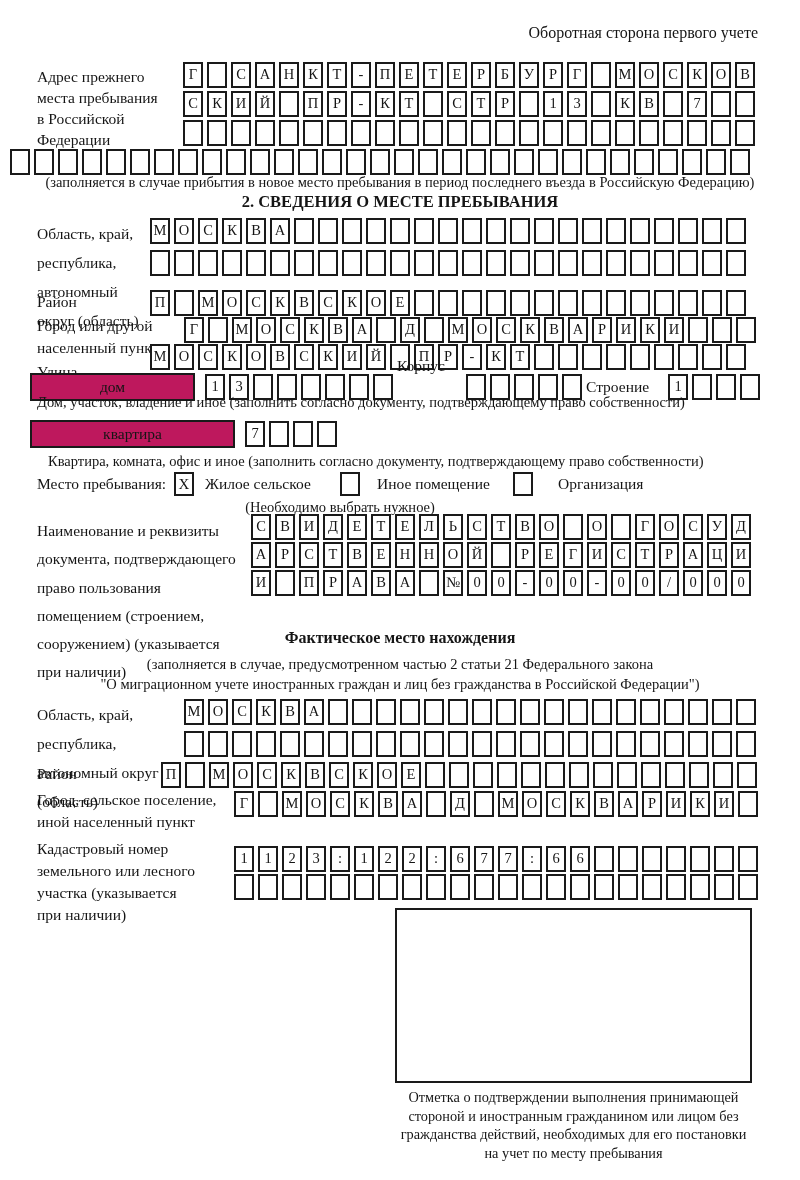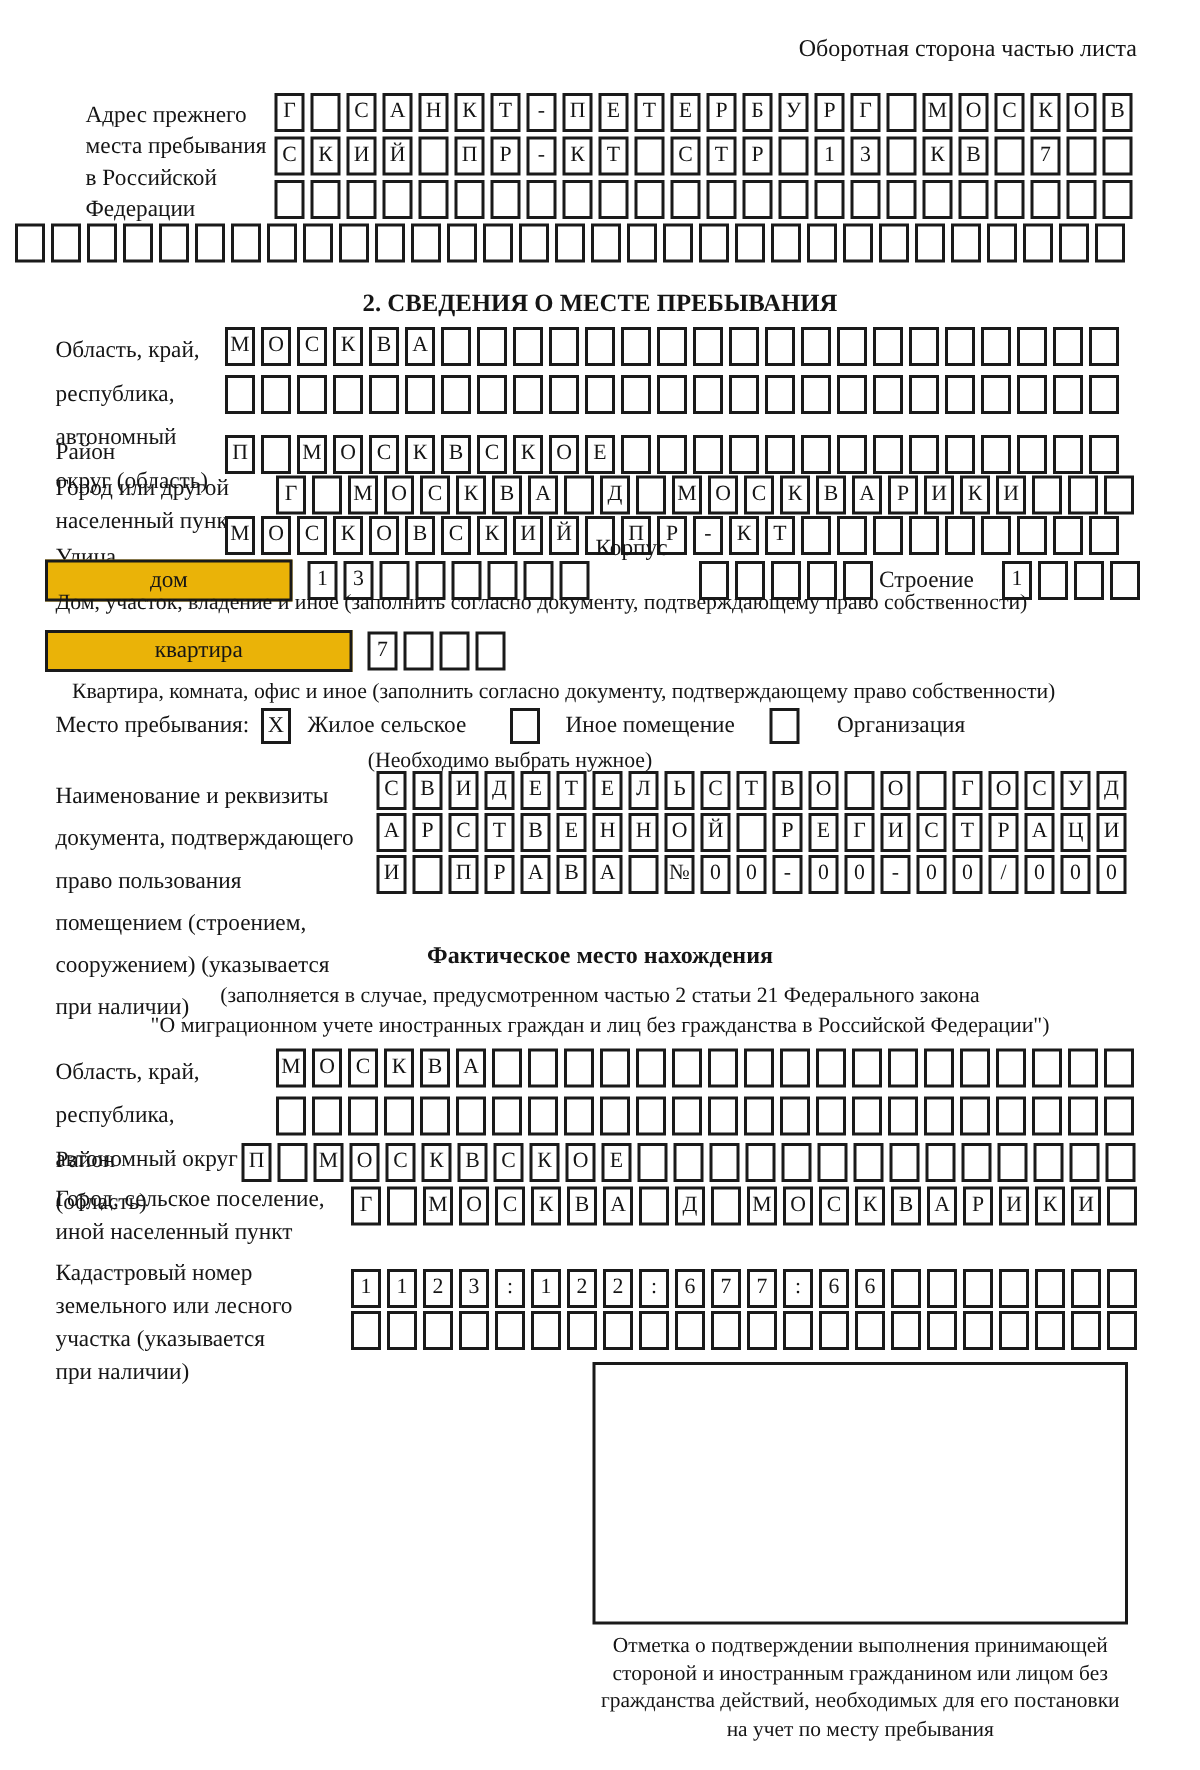--- a/index.html
+++ b/index.html
@@ -19,41 +19,41 @@
   .right{text-align:right;}
   .title{font-weight:bold;font-size:16.5px;}
   .note16{font-size:16px;}
   .boxrow{display:flex;gap:4px;}
   .cbox{
     flex:0 0 20px;width:20px;height:26px;box-sizing:border-box;
     border:2px solid #1a1a1a;background:#fff;
     font-size:14.5px;line-height:21px;text-align:center;
   }
   .fieldrect{
-    box-sizing:border-box;border:2px solid #1a1a1a;background:#eab308;
+    box-sizing:border-box;border:2px solid #1a1a1a;background:#be185d;
     text-align:center;font-size:15.5px;line-height:24px;
   }
   .checkbox{
     display:inline-block;width:20px;height:24px;box-sizing:border-box;
     border:2px solid #1a1a1a;background:#fff;
     font-size:15px;line-height:20px;text-align:center;
   }
   .inline-label{font-size:15.5px;line-height:24px;}
   .stamp-box{box-sizing:border-box;border:2px solid #1a1a1a;background:#fff;}
   .stamp-note{font-size:14.3px;line-height:18.6px;white-space:pre-line;}
   .prelines{white-space:pre-line;}
 </style>
 </head>
 <body>
 
 <div class="page">
 
-  <div class="el note16 right" style="top:24px;right:42px;width:400px;">Оборотная сторона частью листа</div>
-
-  <div class="el label lh21" style="left:37px;top:66px;width:150px;margin-left:20px;">Адрес прежнего
+  <div class="el note16 right" style="top:24px;right:42px;width:400px;">Оборотная сторона первого учете</div>
+
+  <div class="el label lh21" style="left:37px;top:66px;width:150px;">Адрес прежнего
 места пребывания
 в Российской
 Федерации</div>
   <div class="el boxrow" style="left:183px;top:62px;">
       <span class="cbox">Г</span>
       <span class="cbox"></span>
       <span class="cbox">С</span>
       <span class="cbox">А</span>
       <span class="cbox">Н</span>
       <span class="cbox">К</span>
@@ -154,20 +154,21 @@
       <span class="cbox"></span>
       <span class="cbox"></span>
       <span class="cbox"></span>
       <span class="cbox"></span>
       <span class="cbox"></span>
       <span class="cbox"></span>
       <span class="cbox"></span>
       <span class="cbox"></span>
       <span class="cbox"></span>
     </div>
+  <div class="el caption center" style="left:0;top:173px;width:800px;">(заполняется в случае прибытия в новое место пребывания в период последнего въезда в Российскую Федерацию)</div>
 
   <div class="el title center" style="left:0;top:192px;width:800px;">2. СВЕДЕНИЯ О МЕСТЕ ПРЕБЫВАНИЯ</div>
 
   <div class="el label lh29" style="left:37px;top:219px;width:125px;">Область, край,
 республика,
 автономный
 округ (область)</div>
   <div class="el boxrow" style="left:150px;top:218px;">
       <span class="cbox">М</span>
       <span class="cbox">О</span>

